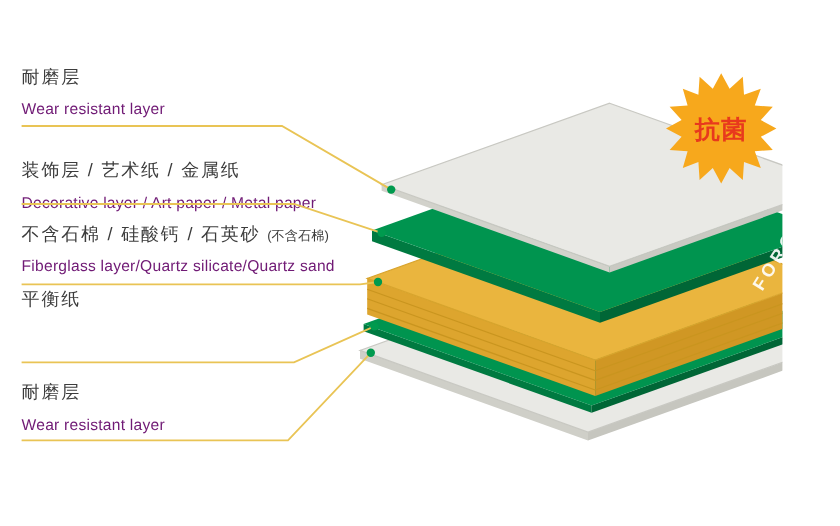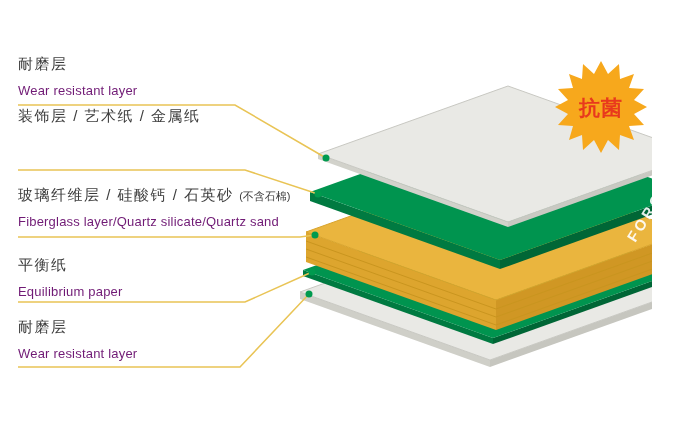--- a/index.html
+++ b/index.html
@@ -15,32 +15,32 @@
 </head>
 <body>
 
 <div class="page">
 
   <div class="label" style="top:55px">
     <div class="cn">耐磨层</div>
     <div class="en">Wear resistant layer</div>
   </div>
 
-  <div class="label" style="top:107px">
+  <div class="label" style="top:133px">
     <div class="cn">装饰层 / 艺术纸 / 金属纸</div>
+    <div class="en">Decorative layer / Art paper / Metal paper</div>
   </div>
 
   <div class="label" style="top:186px">
-    <div class="cn"><span>玻璃纤维层 / 硅酸钙 / 石英砂</span> <span class="note">(不含石棉)</span></div>
+    <div class="cn"><span>不含石棉 / 硅酸钙 / 石英砂</span> <span class="note">(不含石棉)</span></div>
     <div class="en">Fiberglass layer/Quartz silicate/Quartz sand</div>
   </div>
 
-  <div class="label" style="top:256px">
+  <div class="label" style="top:240px">
     <div class="cn">平衡纸</div>
-    <div class="en">Equilibrium paper</div>
   </div>
 
   <div class="label" style="top:318px">
     <div class="cn">耐磨层</div>
     <div class="en">Wear resistant layer</div>
   </div>
 
   <svg class="art" width="700" height="438" viewBox="0 0 700 438">
 
     <g>

